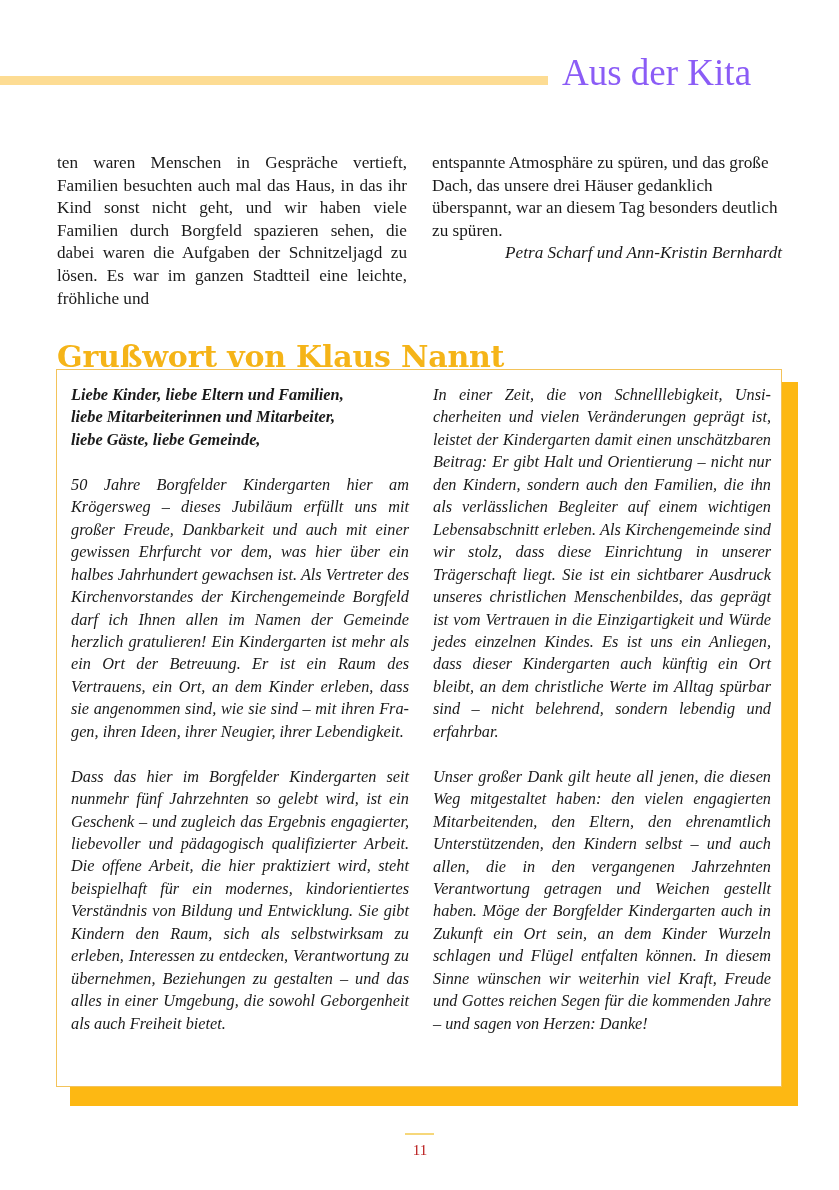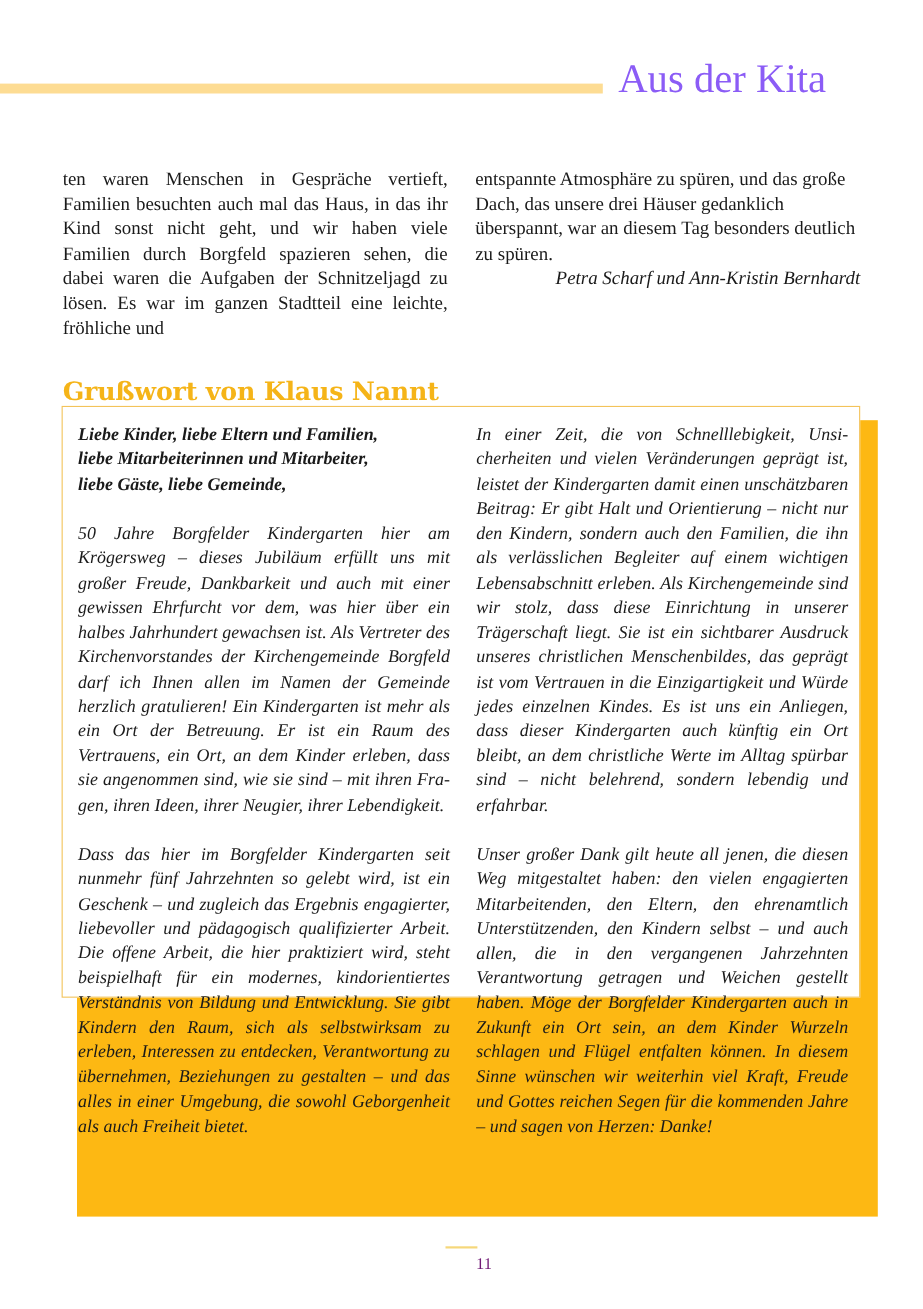--- a/index.html
+++ b/index.html
@@ -49,40 +49,40 @@
       text-align: right;
       font-style: italic;
       padding-right: 0px;
     }
     .greeting-title {
       position: absolute;
       left: 57px;
       top: 341px;
       font-family: "DejaVu Serif", serif;
       font-weight: bold;
-      font-size: 23px;
+      font-size: 30px;
       line-height: 32px;
       color: #f5b418;
       white-space: nowrap;
       letter-spacing: -0.2px;
     }
     .box-shadow {
       position: absolute;
       left: 70px;
       top: 382px;
       width: 728px;
       height: 724px;
       background: #fdb813;
     }
     .box {
       position: absolute;
       left: 56px;
       top: 369px;
       width: 726px;
-      height: 538px;
+      height: 718px;
       background: #ffffff;
       border: 1.5px solid #f3c35a;
       box-sizing: border-box;
     }
     .box-col {
       position: absolute;
       top: 14px;
       width: 338px;
       font-family: "Liberation Serif", serif;
       font-style: italic;
@@ -102,27 +102,27 @@
     .page-rule {
       position: absolute;
       left: 405px;
       top: 1133px;
       width: 29px;
       height: 2px;
       background: #f6d77a;
     }
     .page-number {
       position: absolute;
-      left: 420px;
+      left: 400px;
       top: 1142px;
       width: 40px;
       text-align: center;
       font-family: "Liberation Serif", serif;
       font-size: 15px;
-      color: #701a75;
+      color: #b91c1c;
     }
   </style>
 </head>
 <body>
 
 <div class="header-bar"></div>
 <div class="section-title">Aus der Kita</div>
 
 <div class="top-col left">ten waren Menschen in Gespräche vertieft, Familien besuchten auch mal das Haus, in das ihr Kind sonst nicht geht, und wir haben viele Familien durch Borgfeld spa­zieren sehen, die dabei waren die Aufga­ben der Schnitzeljagd zu lösen. Es war im ganzen Stadtteil eine leichte, fröhliche und</div>
 <div class="top-col right">

